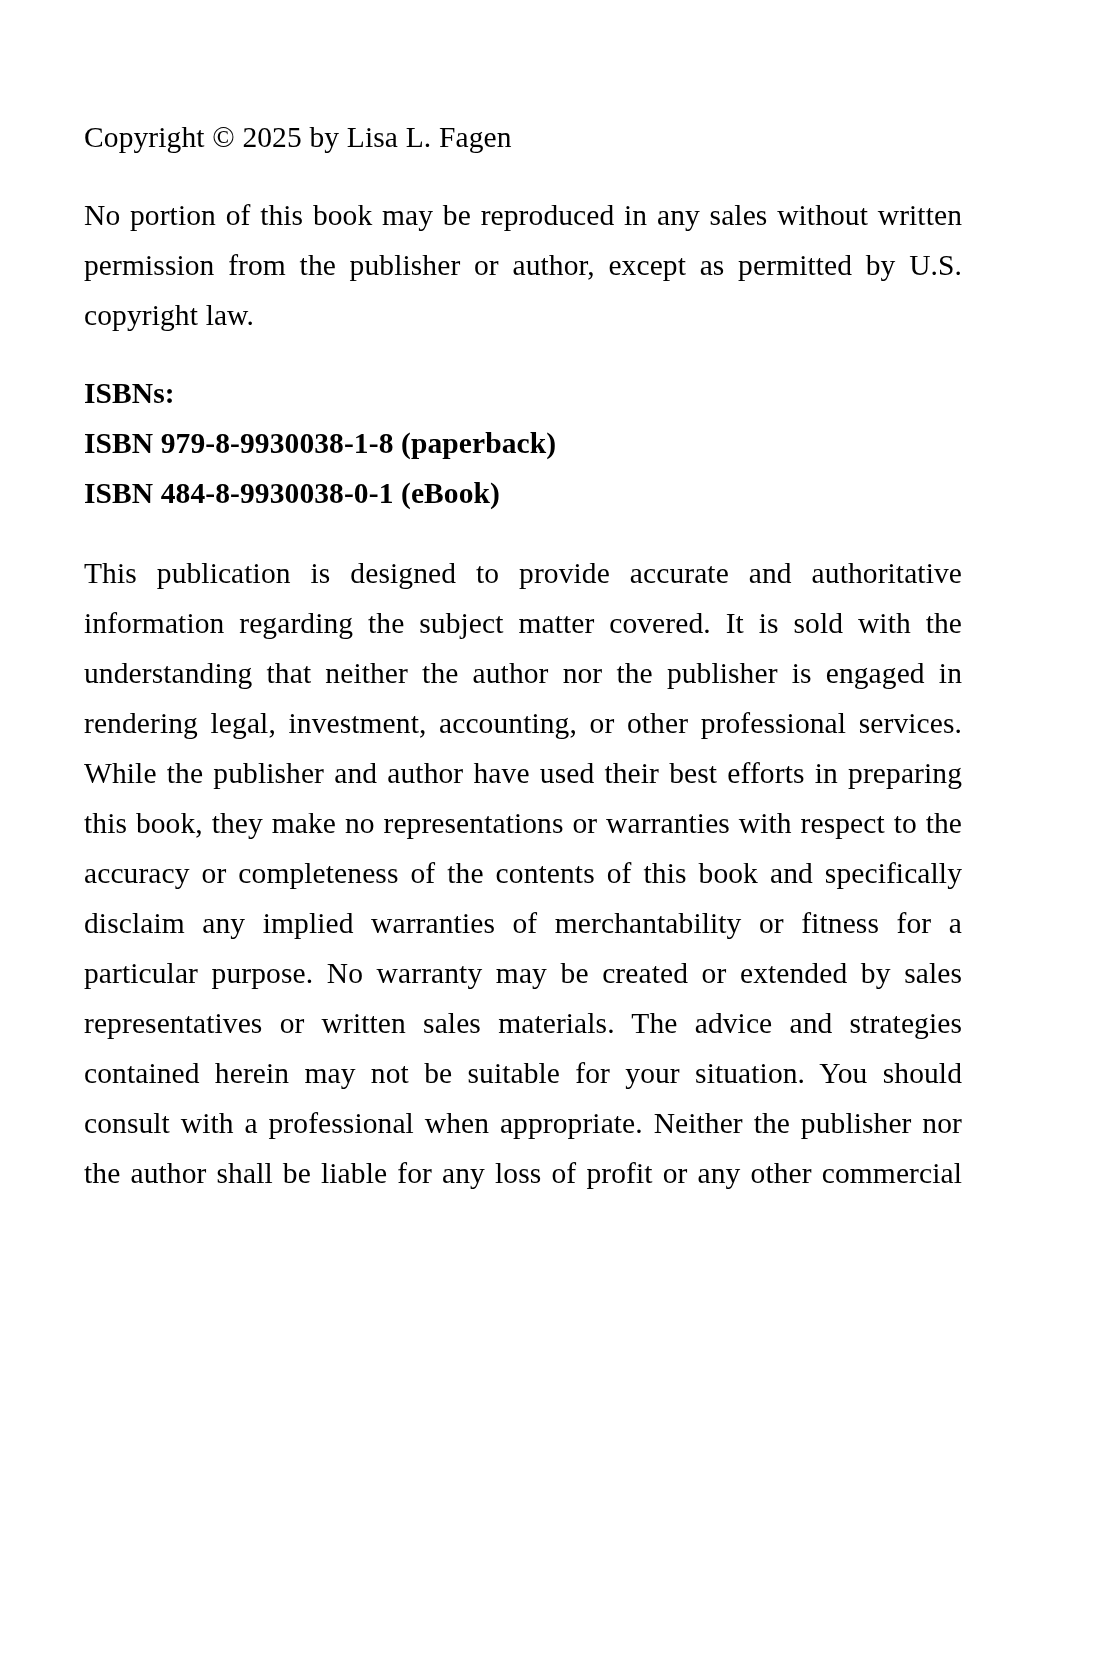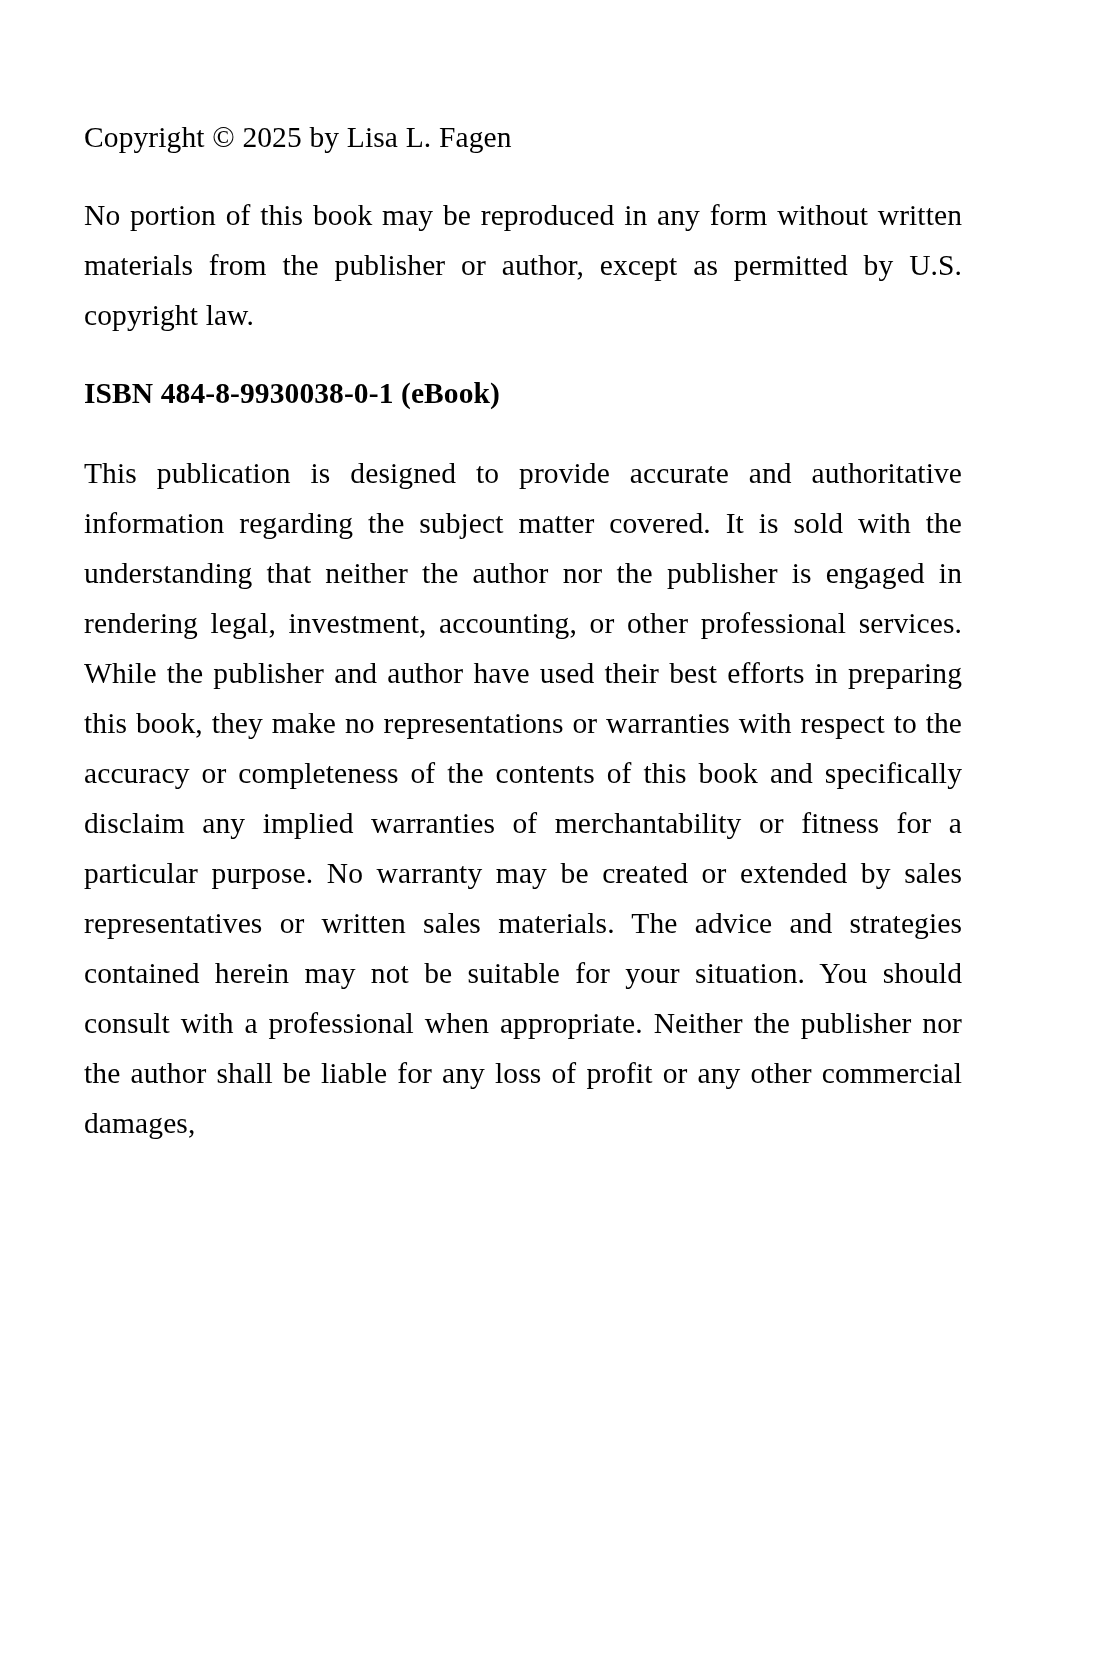--- a/index.html
+++ b/index.html
@@ -57,22 +57,24 @@
 </style>
 </head>
 <body>
 
 <div class="page">
   <div class="content">
 
     <p class="block flush">Copyright © 2025 by Lisa L. Fagen</p>
 
 
-    <p class="block">No portion of this book may be reproduced in any form without written materials from the publisher or author, except as permitted by U.S. copyright law.</p>
+    <p class="block">No portion of this book may be reproduced in any sales without written permission from the publisher or author, except as permitted by U.S. copyright law.</p>
 
     <div class="isbn-group">
+      <div class="isbn-line">ISBNs:</div>
+      <div class="isbn-line">ISBN 979-8-9930038-1-8 (paperback)</div>
       <div class="isbn-line">ISBN 484-8-9930038-0-1 (eBook)</div>
     </div>
 
     <p class="block para-body justified-all">This publication is designed to provide accurate and authoritative information regarding the subject matter covered. It is sold with the understanding that neither the author nor the publisher is engaged in rendering legal, investment, accounting, or other professional services. While the publisher and author have used their best efforts in preparing this book, they make no representations or warranties with respect to the accuracy or completeness of the contents of this book and specifically disclaim any implied warranties of merchantability or fitness for a particular purpose. No warranty may be created or extended by sales representatives or written sales materials. The advice and strategies contained herein may not be suitable for your situation. You should consult with a professional when appropriate. Neither the publisher nor the author shall be liable for any loss of profit or any other commercial damages,</p>
 
   </div>
 </div>
 
 </body></html>

